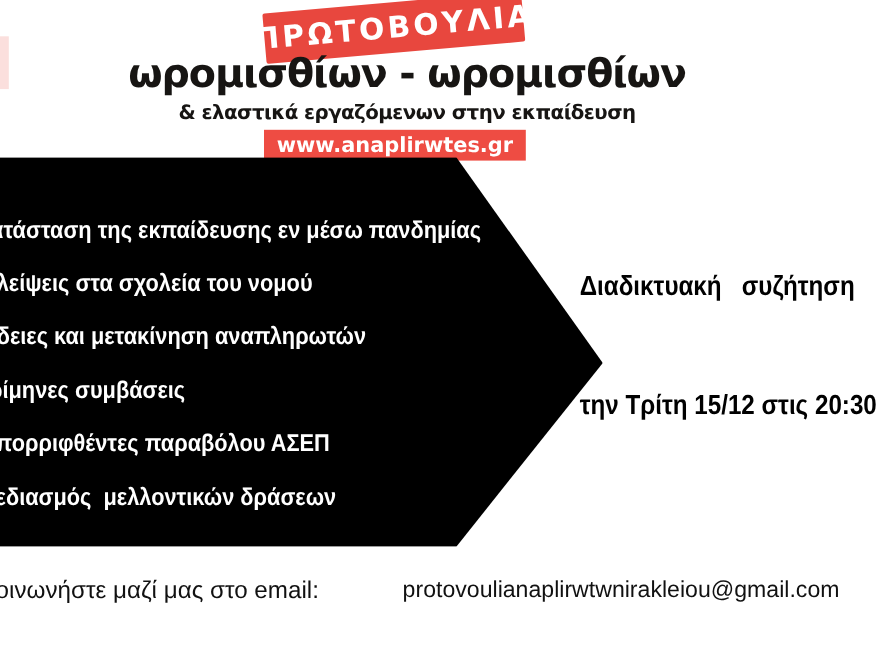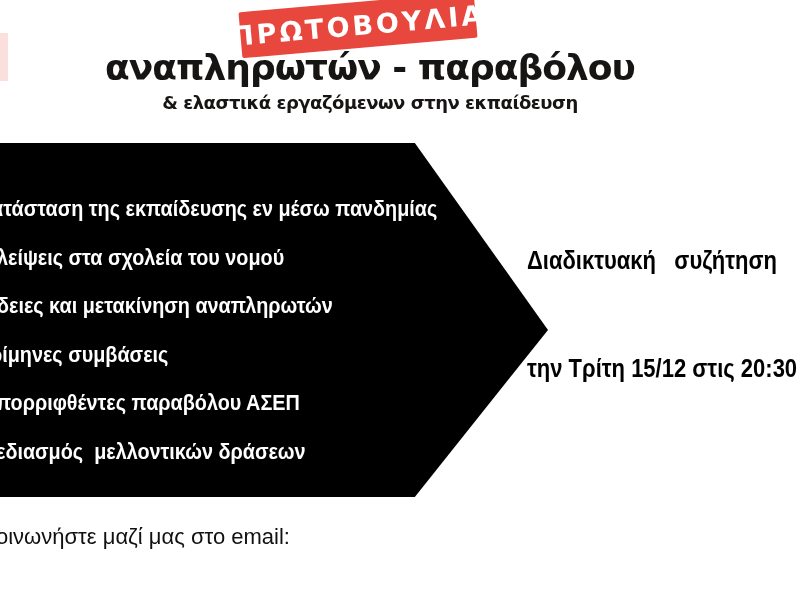--- a/index.html
+++ b/index.html
@@ -86,36 +86,40 @@
 
 <div class="poster">
 
   <div class="edge-artifact"></div>
 
   <div class="stamp">
     <span>ΠΡΩΤΟΒΟΥΛΙΑ</span>
   </div>
 
   <div class="headline">
-    <div class="l1">αναπληρωτών - παραβόλου</div>
+    <div class="l1">ωρομισθίων - ωρομισθίων</div>
     <div class="l2">&amp; ελαστικά εργαζόμενων στην εκπαίδευση</div>
   </div>
 
+  <div class="banner">
+    <span>www.anaplirwtes.gr</span>
+  </div>
 
   <div class="arrow">
     <ul class="topics">
       <li>ατάσταση της εκπαίδευσης εν μέσω πανδημίας</li>
       <li>λείψεις στα σχολεία του νομού</li>
       <li>δειες και μετακίνηση αναπληρωτών</li>
       <li>ρίμηνες συμβάσεις</li>
       <li>πορριφθέντες παραβόλου ΑΣΕΠ</li>
       <li>εδιασμός  μελλοντικών δράσεων</li>
     </ul>
   </div>
 
   <div class="event">
     <div>Διαδικτυακή   συζήτηση</div>
     <div>την Τρίτη 15/12 στις 20:30</div>
   </div>
 
   <div class="contact-label">οινωνήστε μαζί μας στο email:</div>
+  <div class="contact-email">protovoulianaplirwtwnirakleiou@gmail.com</div>
 
 </div>
 
 </body></html>

